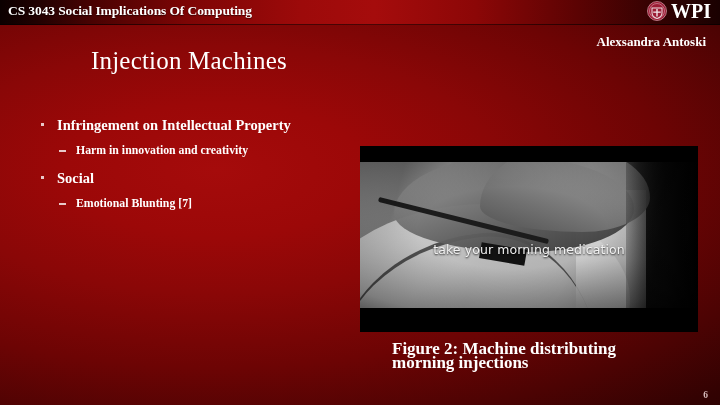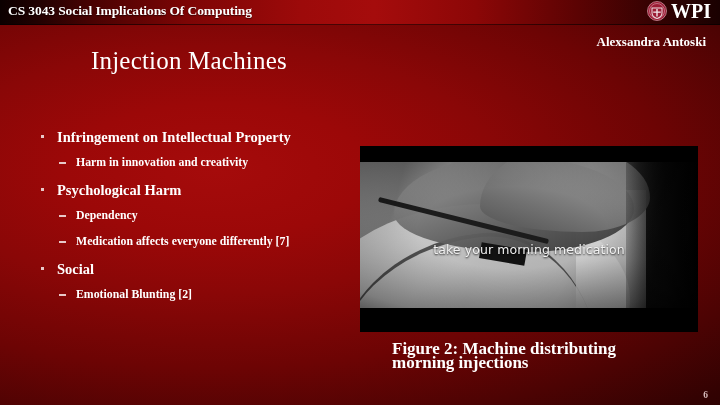--- a/index.html
+++ b/index.html
@@ -102,21 +102,21 @@
     color: #ffffff;
     white-space: nowrap;
     letter-spacing: 0.2px;
     margin-left: 36px;
   }
 
   
   .bullets {
     position: absolute;
     left: 36px;
-    top: 128px;
+    top: 116px;
     width: 330px;
   }
   .b1 {
     position: relative;
     padding-left: 21px;
     margin-bottom: 9px;
     font-size: 14.5px;
     font-weight: bold;
     color: #ffffff;
     line-height: 18px;
@@ -324,29 +324,24 @@
 
   <div class="slide-title">Injection Machines</div>
 
   <div class="bullets">
 
     <div class="grp">
       <div class="b1">Infringement on Intellectual Property</div>
       <div class="b2">Harm in innovation and creativity</div>
     </div>
 
-    <div class="grp">
-      <div class="b1">Psychological Harm</div>
-      <div class="b2">Dependency</div>
-      <div class="b2">Medication affects everyone differently [7]</div>
-    </div>
 
     <div class="grp">
       <div class="b1">Social</div>
-      <div class="b2">Emotional Blunting [2]</div>
+      <div class="b2">Emotional Blunting [7]</div>
     </div>
 
   </div>
 
   <div class="figure-wrap">
     <div class="photo">
       <div class="photo-inner">
         <div class="machine-body"></div>
         <div class="machine-edge"></div>
         <div class="panel-light"></div>

